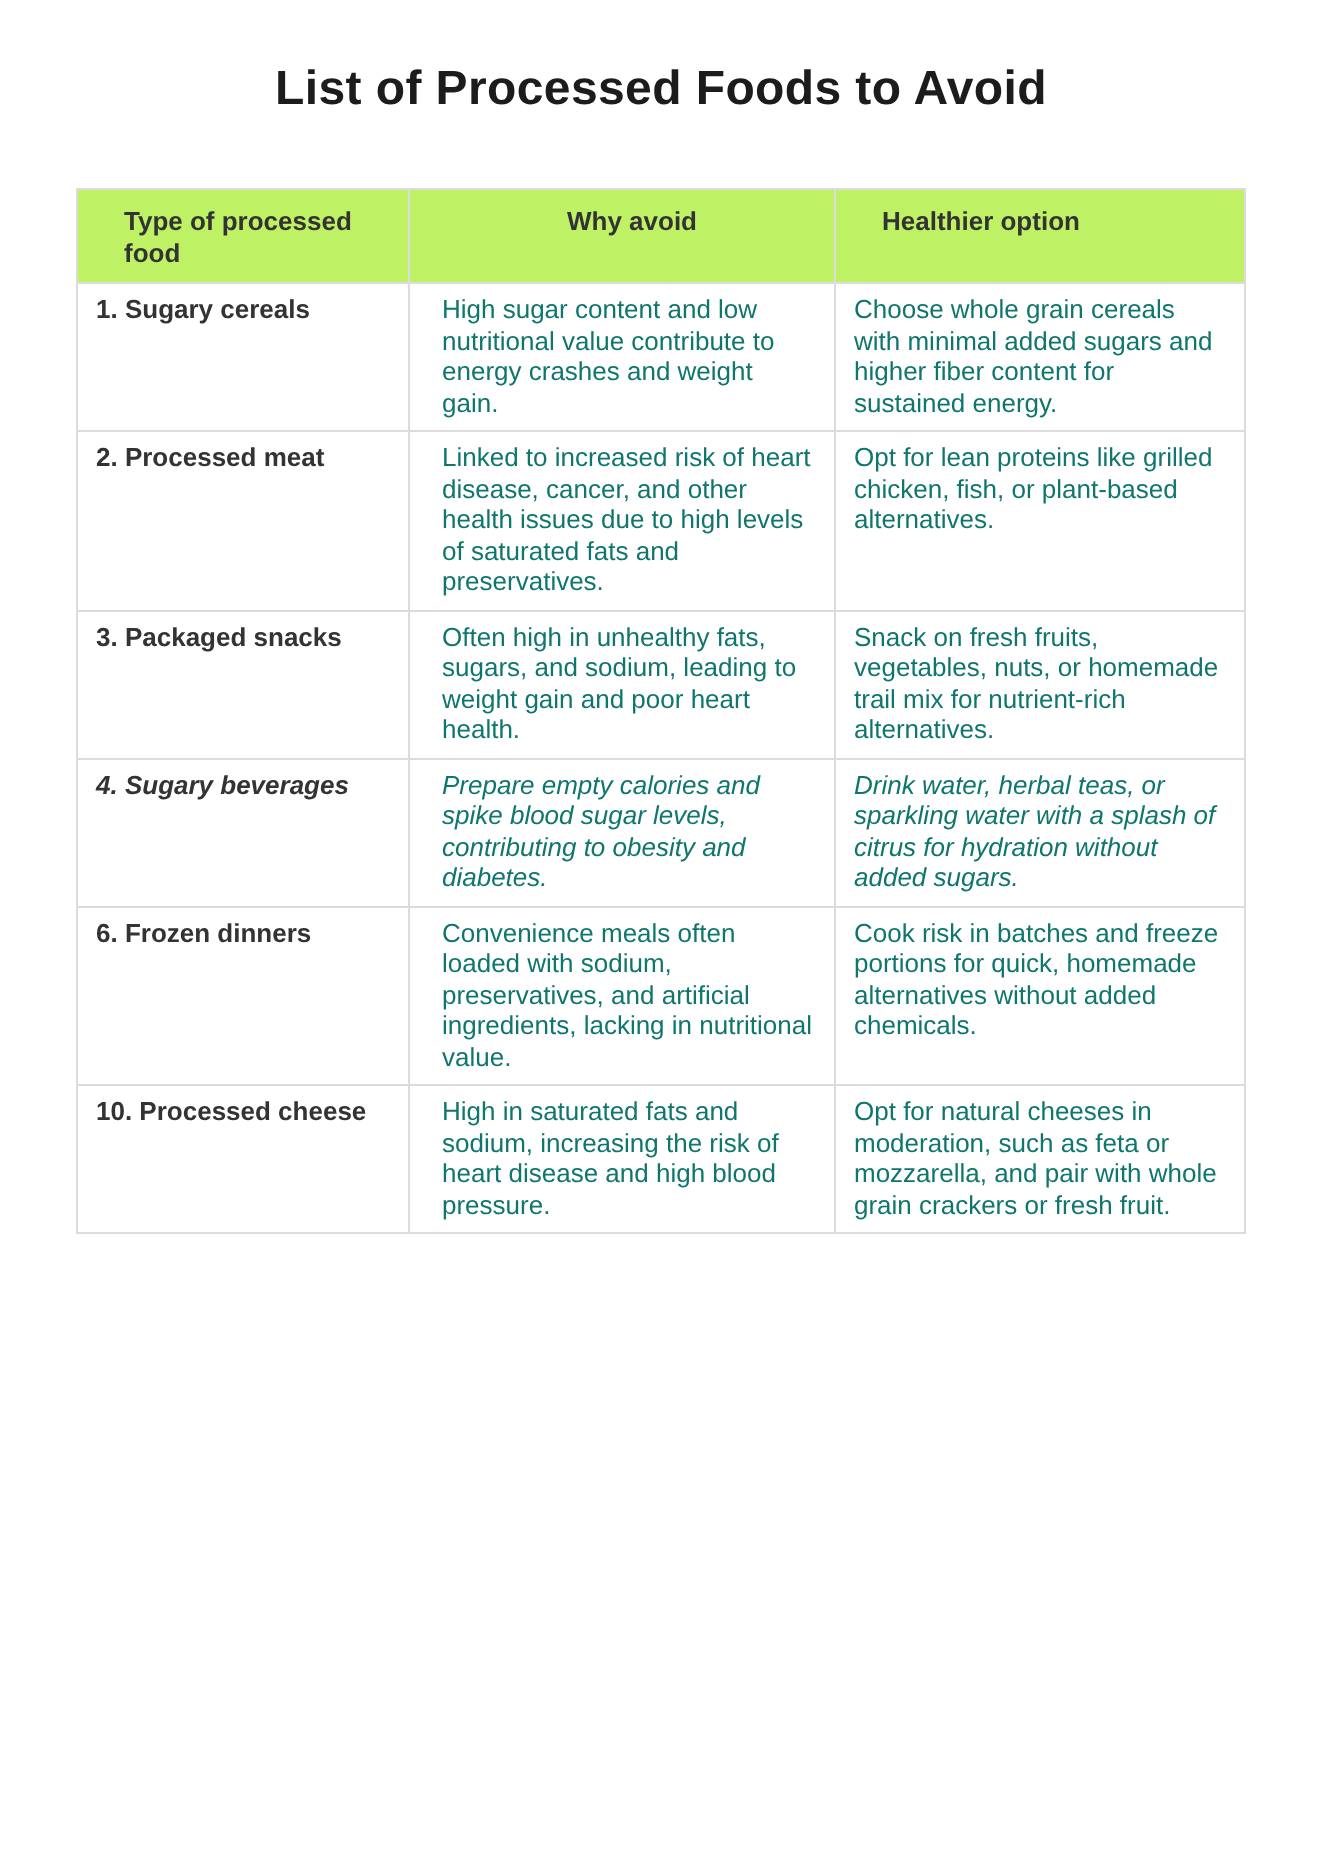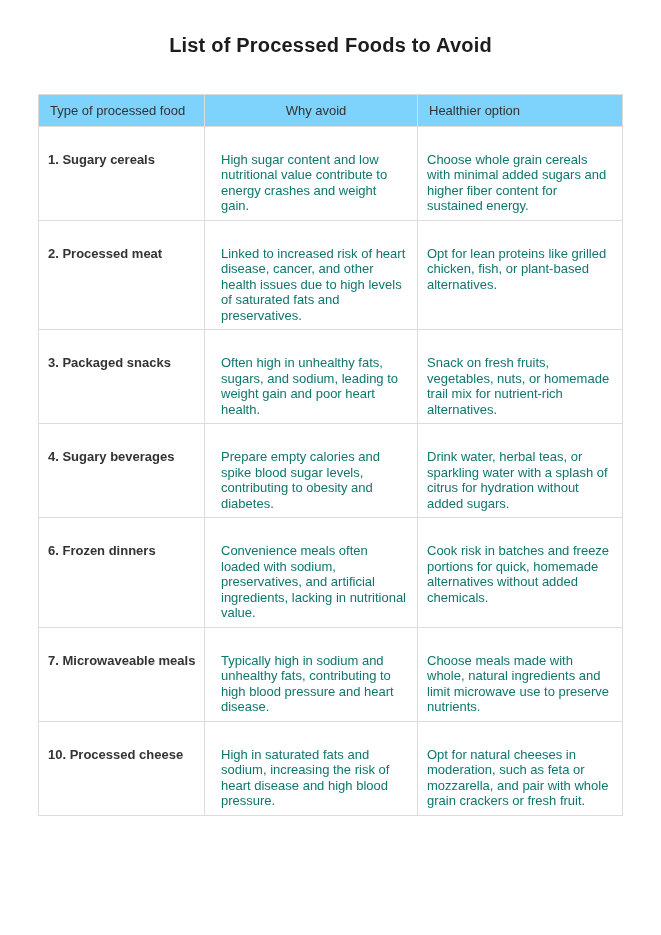--- a/index.html
+++ b/index.html
@@ -5,21 +5,21 @@
   * { box-sizing: border-box; margin: 0; padding: 0; }
   html, body {
     width: 661px;
     background: #ffffff;
     font-family: "Liberation Sans", sans-serif;
   }
   body { min-height: 935px; }
   h1.doc-title {
     margin: 31px 0 0 0;
     text-align: center;
-    font-size: 20px;
+    font-size: 24px;
     line-height: 28px;
     font-weight: bold;
     color: #1c1c1c;
     letter-spacing: 0.2px;
   }
   table.food-table {
     width: 584px;
     margin: 35px auto 42px auto;
     border-collapse: collapse;
     table-layout: fixed;
@@ -29,40 +29,40 @@
   col.c3 { width: 205px; }
   th, td {
     border: 1px solid #dcdcdc;
     vertical-align: top;
     text-align: left;
     font-size: 13px;
     line-height: 15.5px;
     color: #0f766e;
   }
   thead th {
-    background: #7dd3fc;
-    font-weight: normal;
+    background: #bef264;
+    font-weight: bold;
     color: #333333;
-    padding: 8px 6px 7px 11px;
+    padding: 8px 6px 7px 23px;
   }
   thead th:nth-child(2) { padding-left: 16px; text-align: center; }
-  td { padding: 25px 10px 6px 9px; }
+  td { padding: 5px 10px 6px 9px; }
   td:nth-child(2) { padding-left: 16px; }
   td:first-child {
     font-weight: bold;
     color: #333333;
     padding-right: 3px;
     white-space: nowrap;
     overflow: hidden;
   }
   
   tbody tr:nth-child(1)  { height: 72px; }
   tbody tr:nth-child(2)  { height: 83px; }
   tbody tr:nth-child(3)  { height: 73px; }
-  tbody tr:nth-child(4)  { height: 72px; }
+  tbody tr:nth-child(4)  { height: 72px; font-style: italic; }
   tbody tr:nth-child(5)  { height: 71px; }
   tbody tr:nth-child(6)  { height: 72px; }
   tbody tr:nth-child(7)  { height: 65px; }
   tbody tr:nth-child(8)  { height: 87px; }
   tbody tr:nth-child(9)  { height: 90px; }
   tbody tr:nth-child(10) { height: 80px; }
 </style>
 </head>
 <body>
 
@@ -101,23 +101,18 @@
         <td>4. Sugary beverages</td>
         <td>Prepare empty calories and spike blood sugar levels, contributing to obesity and diabetes.</td>
         <td>Drink water, herbal teas, or sparkling water with a splash of citrus for hydration without added sugars.</td>
       </tr>
       <tr>
         <td>6. Frozen dinners</td>
         <td>Convenience meals often loaded with sodium, preservatives, and artificial ingredients, lacking in nutritional value.</td>
         <td>Cook risk in batches and freeze portions for quick, homemade alternatives without added chemicals.</td>
       </tr>
       <tr>
-        <td>7. Microwaveable meals</td>
-        <td>Typically high in sodium and unhealthy fats, contributing to high blood pressure and heart disease.</td>
-        <td>Choose meals made with whole, natural ingredients and limit microwave use to preserve nutrients.</td>
-      </tr>
-      <tr>
         <td>10. Processed cheese</td>
         <td>High in saturated fats and sodium, increasing the risk of heart disease and high blood pressure.</td>
         <td>Opt for natural cheeses in moderation, such as feta or mozzarella, and pair with whole grain crackers or fresh fruit.</td>
       </tr>
     </tbody>
 </table>
 
 </body></html>

